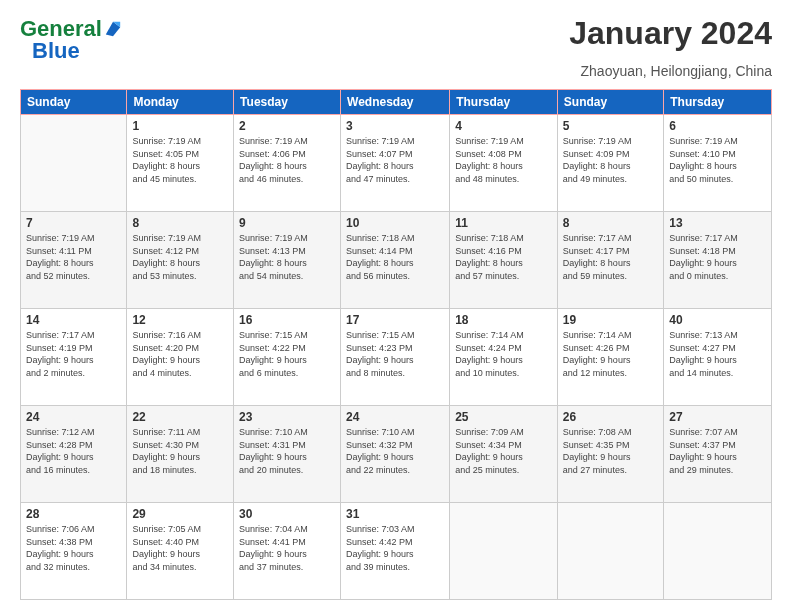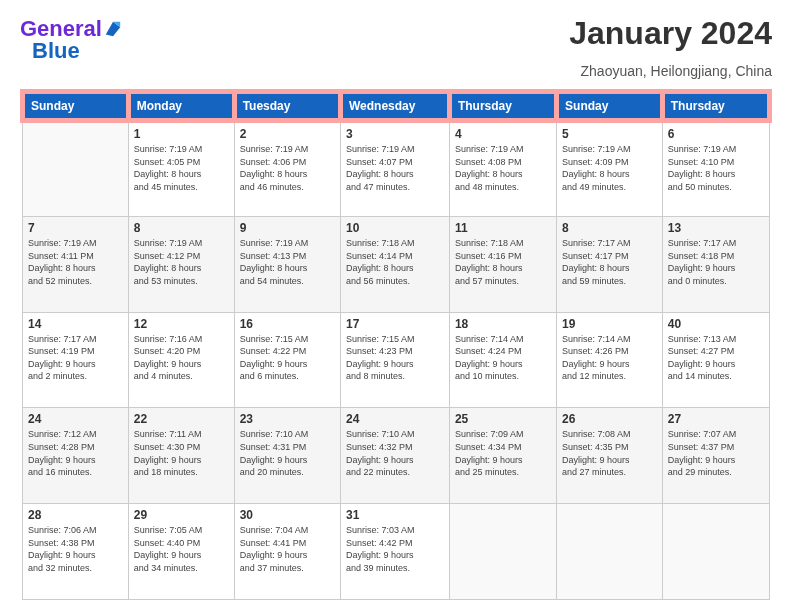--- a/index.html
+++ b/index.html
@@ -29,21 +29,21 @@
       align-items: flex-start;
     }
     .logo-text {
       display: flex;
       align-items: center;
       font-size: 22px;
       font-weight: bold;
       color: #333;
     }
     .logo-general {
-      color: #6d28d9;
+      color: #15803d;
     }
     .logo-blue {
       color: #1565c0;
     }
     .logo-icon {
       width: 18px;
       height: 18px;
       margin-left: 2px;
     }
     .title-block {
@@ -66,21 +66,21 @@
       border-collapse: collapse;
       flex: 1;
     }
     .calendar-table thead th {
       background-color: #1565c0;
       color: #fff;
       font-size: 12px;
       font-weight: bold;
       padding: 5px 6px;
       text-align: left;
-      border: 5px solid #fca5a5;
+      border: 1px solid #fca5a5;
     }
     .calendar-table tbody td {
       border: 1px solid #ccc;
       vertical-align: top;
       padding: 4px 5px;
       width: 113px;
       height: 88px;
       font-size: 9.5px;
       color: #333;
       background: #fff;

